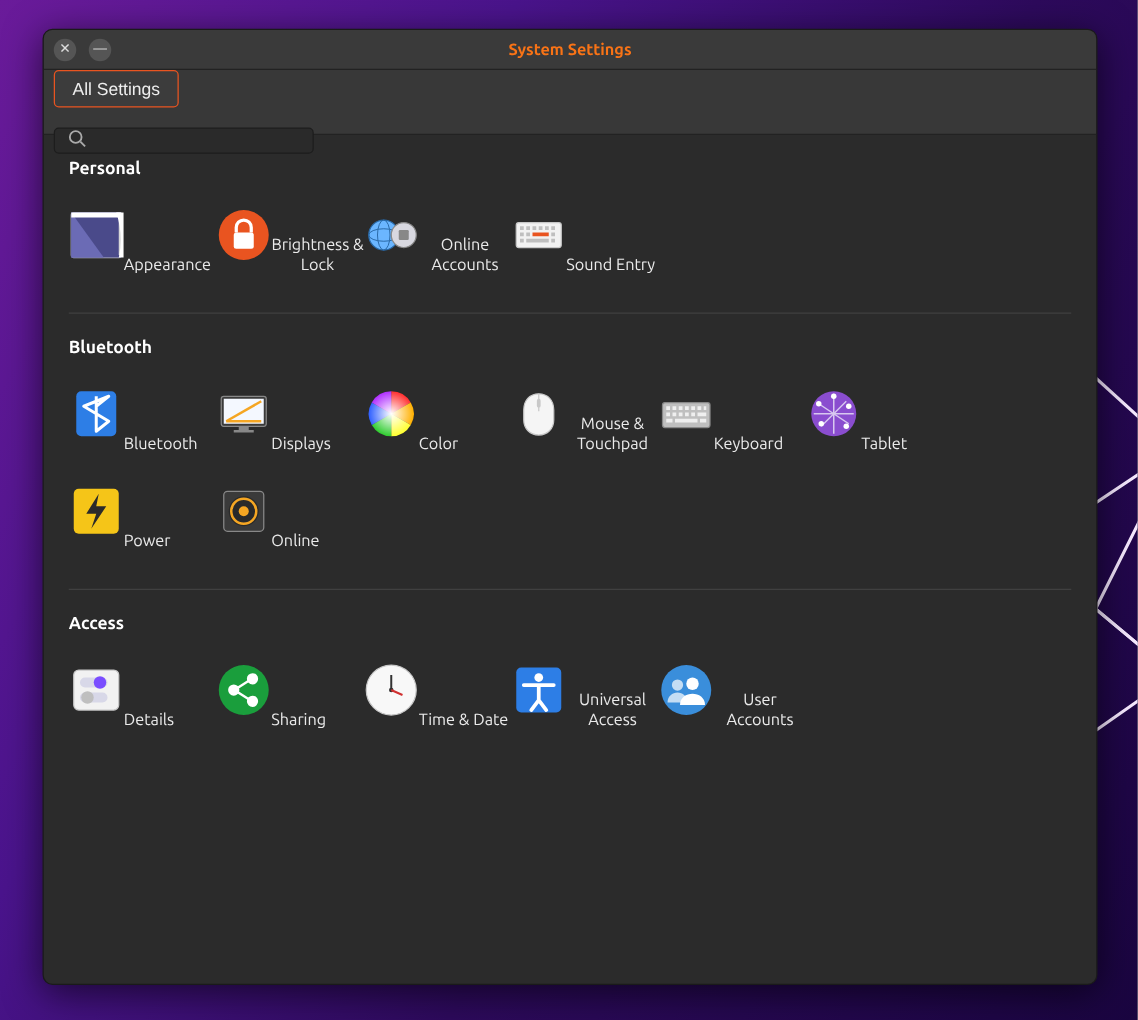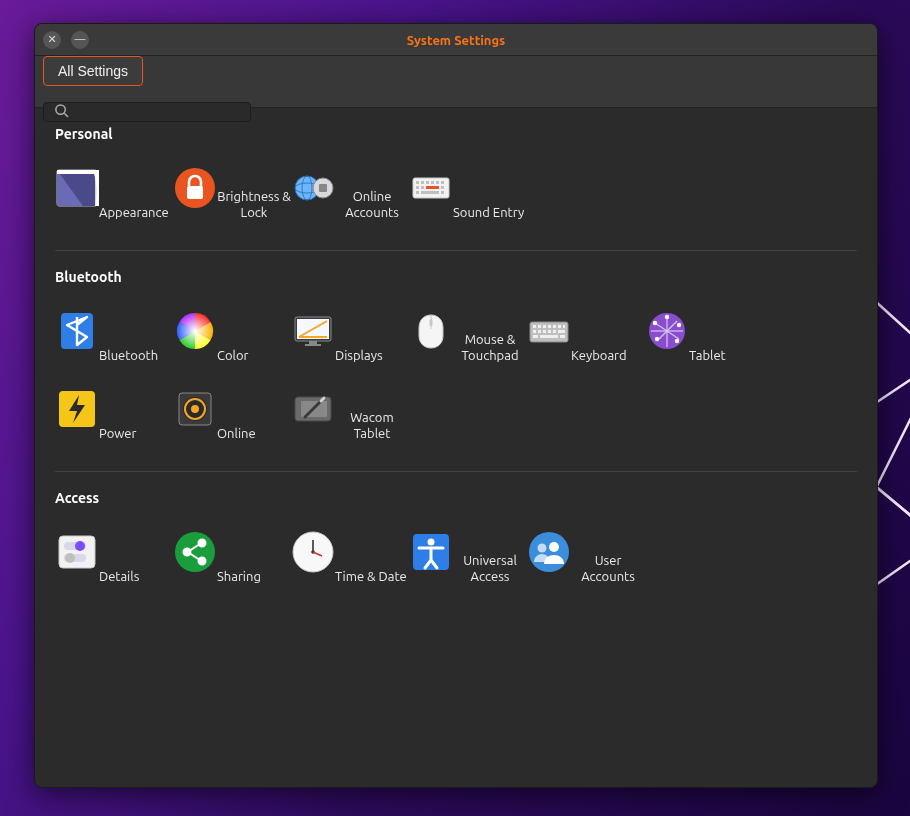--- a/index.html
+++ b/index.html
@@ -247,52 +247,52 @@
             <rect x="6" y="4" width="32" height="36" rx="4" fill="#2d7ee6"></rect>
             <path d="M22 8v28l10-8-20-12 20-8-10 8" stroke="#fff" stroke-width="2.4" fill="none" stroke-linejoin="round"></path>
           </svg>
         </div>
         <div class="item-label">Bluetooth</div>
       </div>
 
       <div class="item">
         <div class="icon-box">
           <svg viewBox="0 0 44 44">
+            <rect x="4" y="8" width="36" height="24" rx="2" fill="#3a3a3a" stroke="#888"></rect>
+            <rect x="6" y="10" width="32" height="20" fill="#f4f8ff"></rect>
+            <path d="M8 28 L36 12" stroke="#f5a623" stroke-width="2"></path>
+            <path d="M8 28 h28" stroke="#f5a623" stroke-width="2"></path>
+            <rect x="18" y="32" width="8" height="3" fill="#888"></rect>
+            <rect x="14" y="35" width="16" height="2" fill="#888"></rect>
+          </svg>
+        </div>
+        <div class="item-label">Displays</div>
+      </div>
+
+      <div class="item">
+        <div class="icon-box">
+          <svg viewBox="0 0 44 44">
             <defs>
               <radialGradient id="cwg">
                   <stop offset="0%" stop-color="#fff"></stop>
                   <stop offset="100%" stop-color="#fff" stop-opacity="0"></stop>
                 </radialGradient>
             </defs>
             <g transform="translate(22,22)">
               <path d="M0 0 L0 -18 A18 18 0 0 1 15.6 -9 Z" fill="#ff3030"></path>
               <path d="M0 0 L15.6 -9 A18 18 0 0 1 15.6 9 Z" fill="#ffb000"></path>
               <path d="M0 0 L15.6 9 A18 18 0 0 1 0 18 Z" fill="#ffff30"></path>
               <path d="M0 0 L0 18 A18 18 0 0 1 -15.6 9 Z" fill="#30cc30"></path>
               <path d="M0 0 L-15.6 9 A18 18 0 0 1 -15.6 -9 Z" fill="#3060ff"></path>
               <path d="M0 0 L-15.6 -9 A18 18 0 0 1 0 -18 Z" fill="#b030ff"></path>
               <circle r="18" fill="url(#cwg)"></circle>
             </g>
           </svg>
         </div>
         <div class="item-label">Color</div>
-      </div>
-
-      <div class="item">
-        <div class="icon-box">
-          <svg viewBox="0 0 44 44">
-            <rect x="4" y="8" width="36" height="24" rx="2" fill="#3a3a3a" stroke="#888"></rect>
-            <rect x="6" y="10" width="32" height="20" fill="#f4f8ff"></rect>
-            <path d="M8 28 L36 12" stroke="#f5a623" stroke-width="2"></path>
-            <path d="M8 28 h28" stroke="#f5a623" stroke-width="2"></path>
-            <rect x="18" y="32" width="8" height="3" fill="#888"></rect>
-            <rect x="14" y="35" width="16" height="2" fill="#888"></rect>
-          </svg>
-        </div>
-        <div class="item-label">Displays</div>
       </div>
 
       <div class="item">
         <div class="icon-box">
           <svg viewBox="0 0 44 44">
             <path d="M22 6c-7 0-12 5-12 13v8c0 7 5 12 12 12s12-5 12-12v-8c0-8-5-13-12-13z" fill="#f5f5f5" stroke="#c8c8c8"></path>
             <line x1="22" y1="6" x2="22" y2="20" stroke="#c8c8c8"></line>
             <rect x="20.5" y="10" width="3" height="7" rx="1.5" fill="#c8c8c8"></rect>
           </svg>
         </div>
@@ -363,31 +363,20 @@
           <svg viewBox="0 0 44 44">
             <rect x="6" y="6" width="32" height="32" rx="3" fill="#3a3a3a" stroke="#888"></rect>
             <circle cx="22" cy="22" r="12" fill="#2a2a2a"></circle>
             <circle cx="22" cy="22" r="10" fill="none" stroke="#f5a623" stroke-width="2"></circle>
             <circle cx="22" cy="22" r="4" fill="#f5a623"></circle>
           </svg>
         </div>
         <div class="item-label">Online</div>
       </div>
 
-      <div class="item">
-        <div class="icon-box">
-          <svg viewBox="0 0 44 44">
-            <rect x="4" y="10" width="36" height="24" rx="3" fill="#6a6a6a" stroke="#4a4a4a"></rect>
-            <rect x="10" y="14" width="26" height="16" rx="1" fill="#888"></rect>
-            <path d="M14 30 L30 14" stroke="#3a3a3a" stroke-width="3" stroke-linecap="round"></path>
-            <path d="M30 14 l3-3" stroke="#d0d0d0" stroke-width="3" stroke-linecap="round"></path>
-          </svg>
-        </div>
-        <div class="item-label">Wacom Tablet</div>
-      </div>
 
     </div>
     <div class="divider"></div>
 
     <div class="section-title">Access</div>
     <div class="grid">
 
       <div class="item">
         <div class="icon-box">
           <svg viewBox="0 0 44 44">

